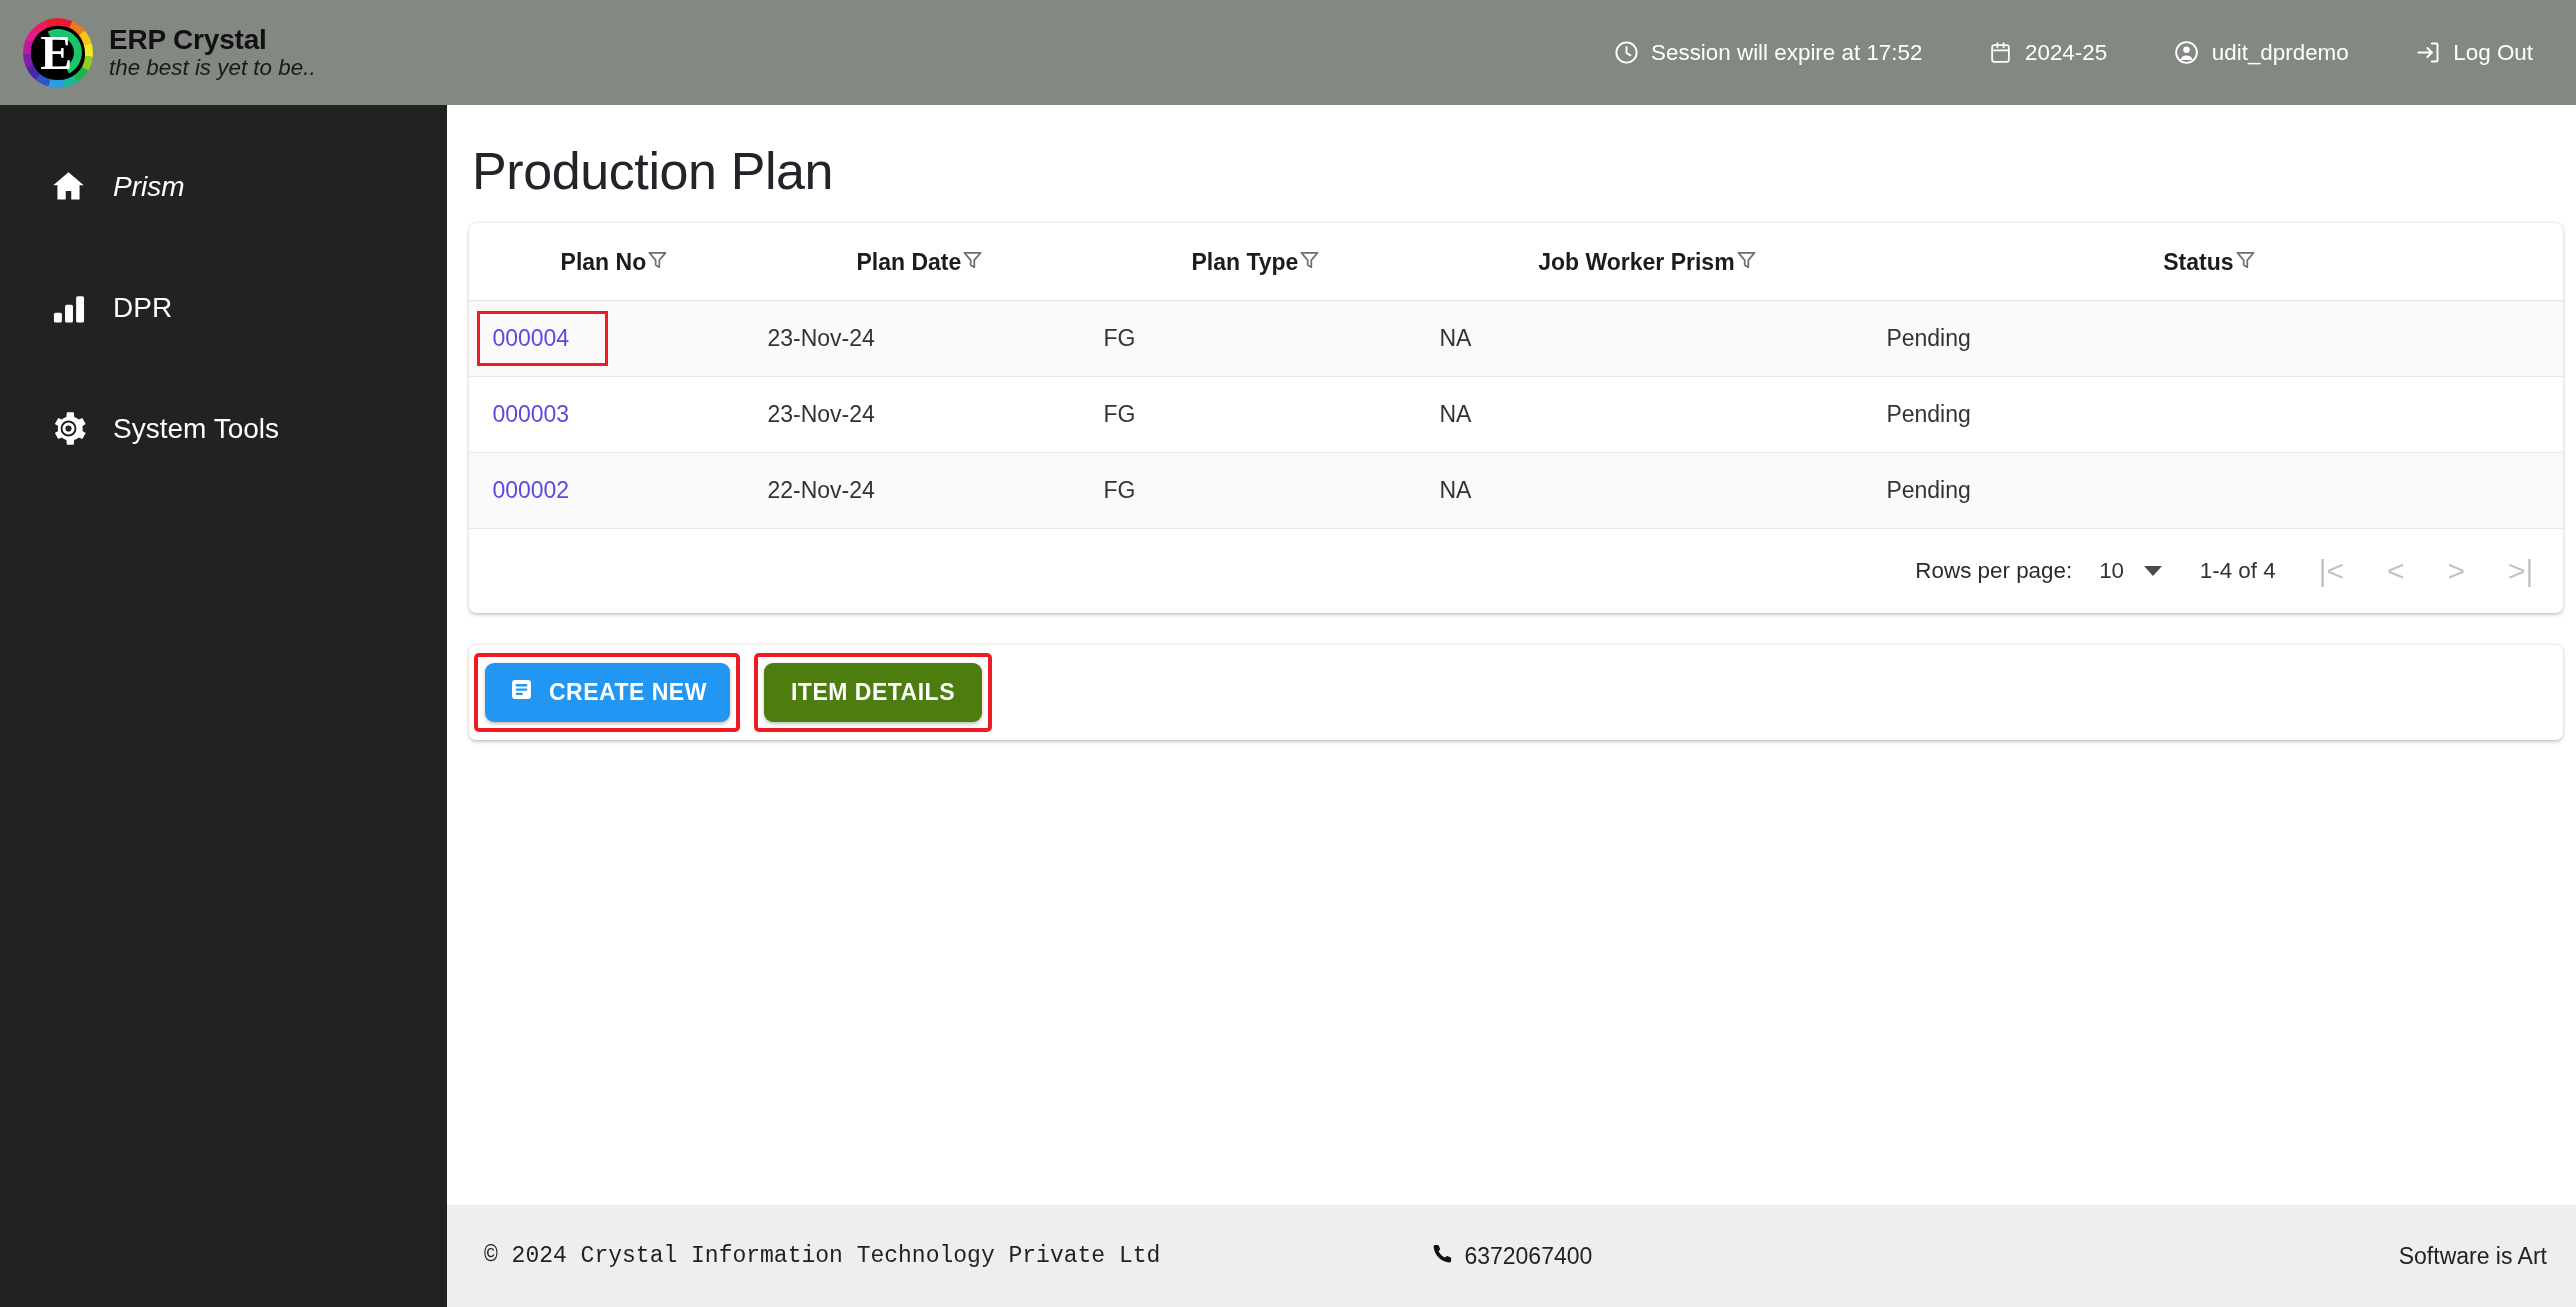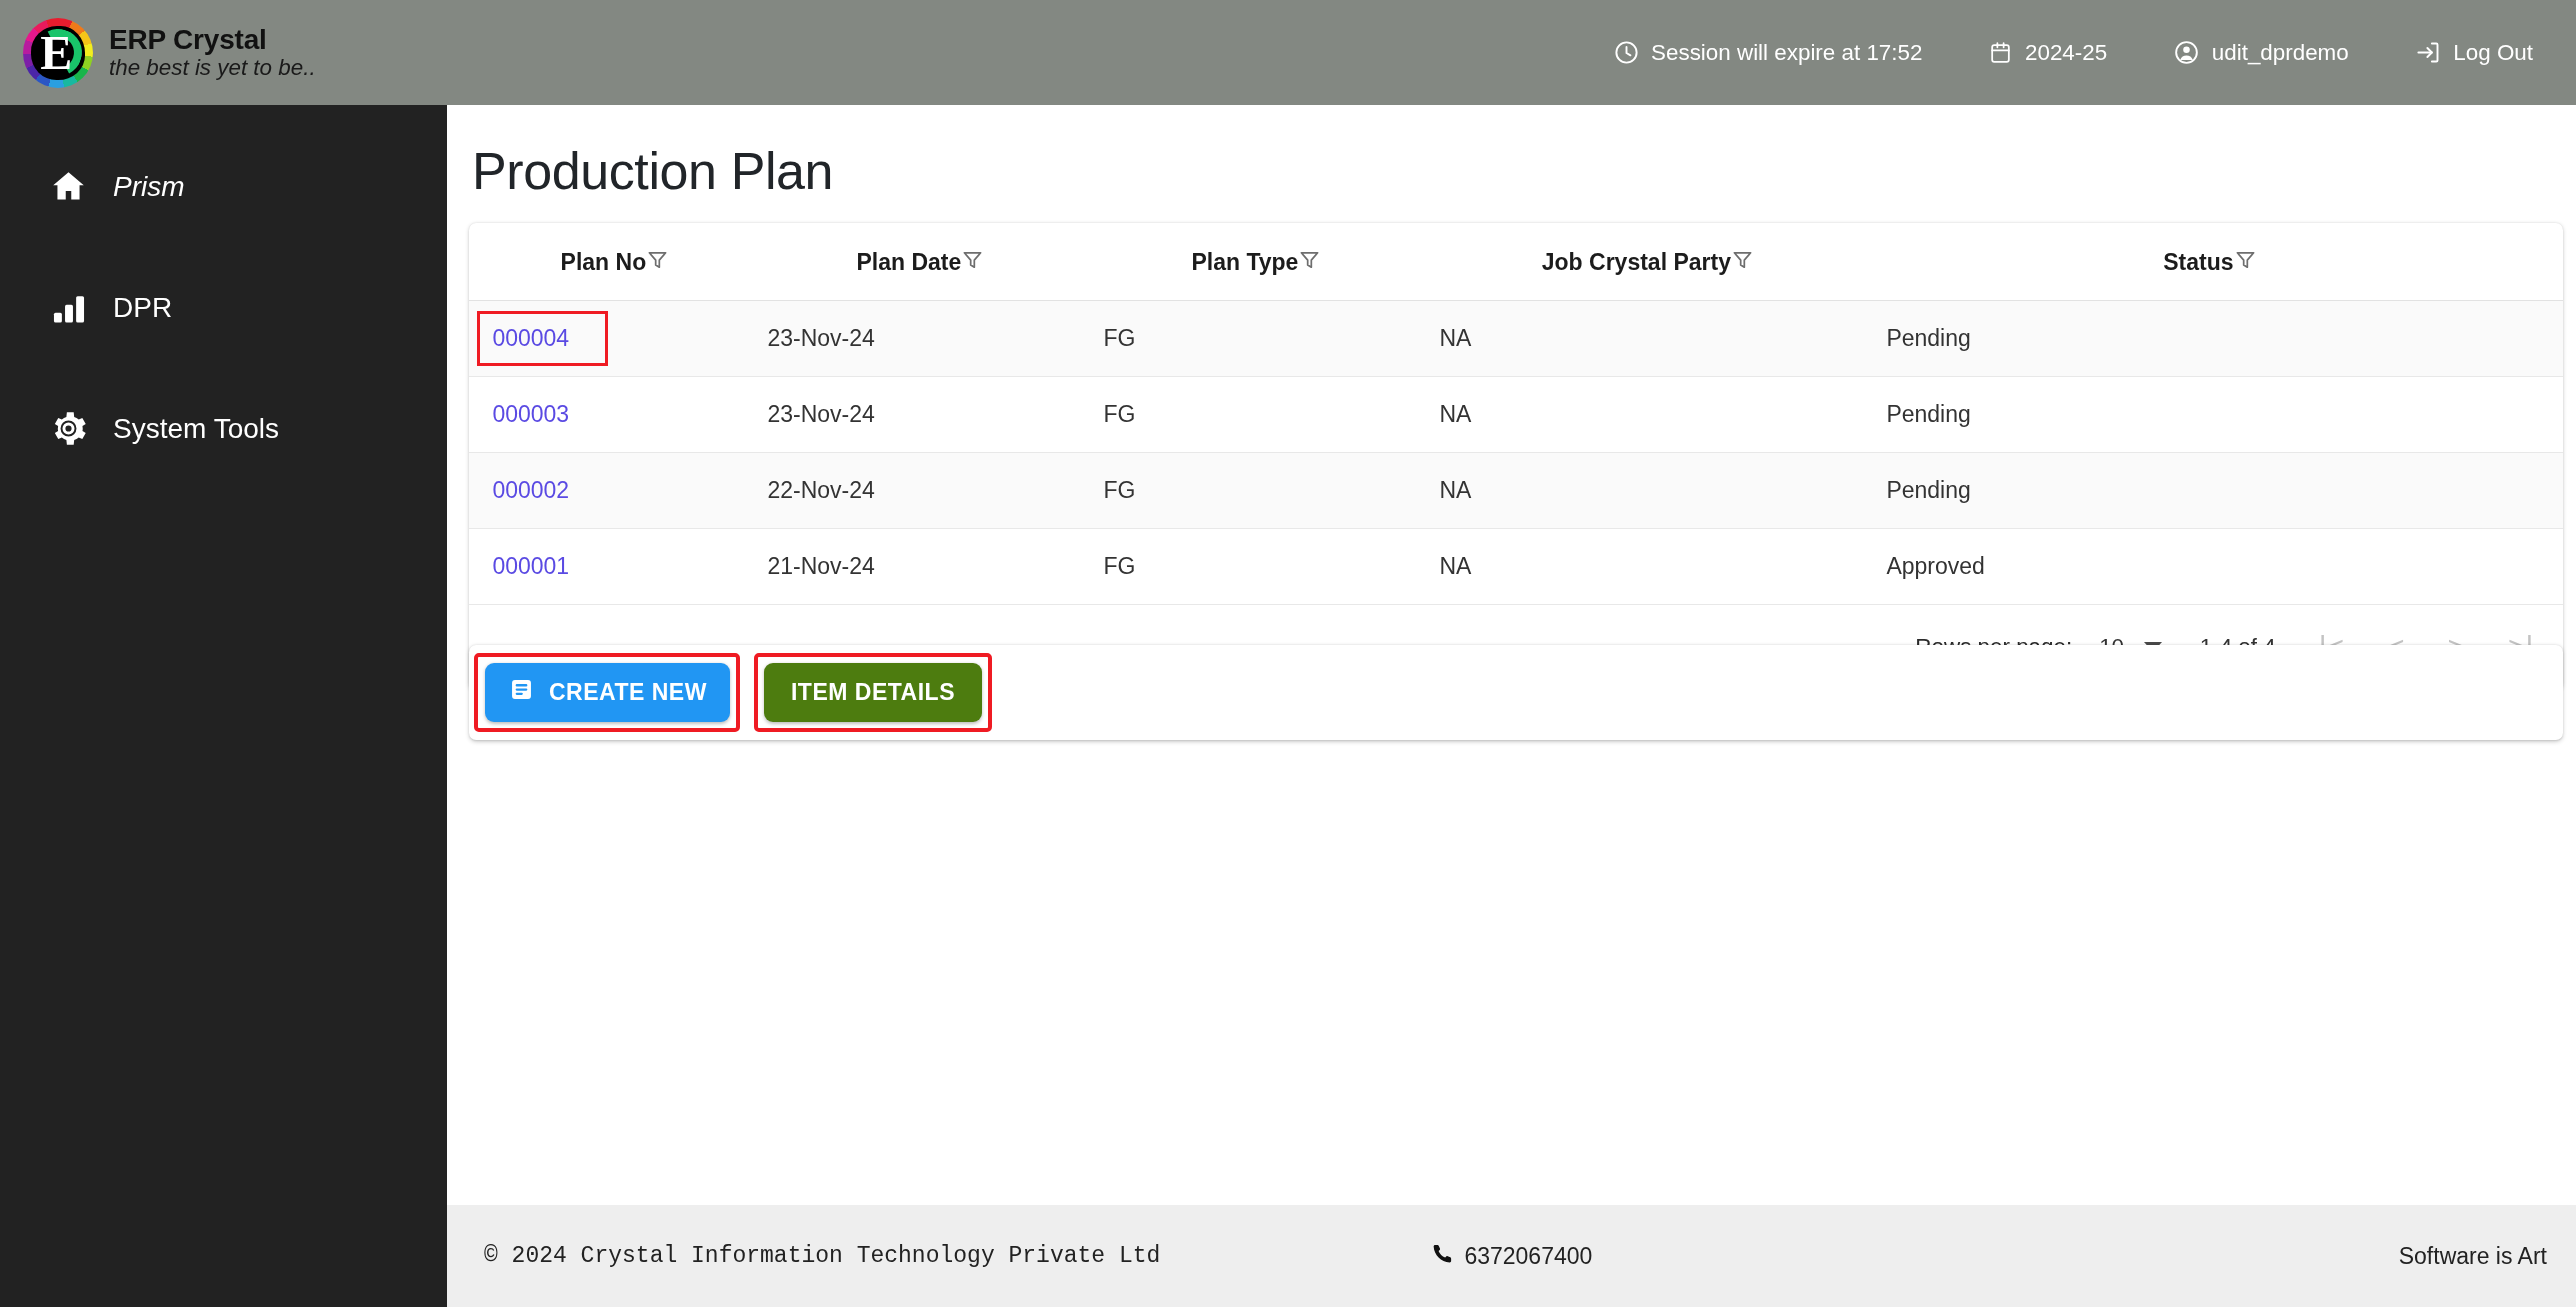--- a/index.html
+++ b/index.html
@@ -420,21 +420,21 @@
               <span>Plan Type</span>
               <span class="filter-ico">
                 <svg width="23" height="23" viewBox="0 0 24 24" fill="none" stroke="#6e6e6e" stroke-width="1.8" stroke-linejoin="round">
                     <path d="M3.5 5h17l-6.6 7.6V20l-3.8-2.3v-5.1z"></path>
                   </svg>
               </span>
             </div>
           </th>
           <th>
             <div class="th-inner">
-              <span>Job Crystal Party</span>
+              <span>Job Worker Prism</span>
               <span class="filter-ico">
                 <svg width="23" height="23" viewBox="0 0 24 24" fill="none" stroke="#6e6e6e" stroke-width="1.8" stroke-linejoin="round">
                     <path d="M3.5 5h17l-6.6 7.6V20l-3.8-2.3v-5.1z"></path>
                   </svg>
               </span>
             </div>
           </th>
           <th>
             <div class="th-inner">
               <span>Status</span>
@@ -462,27 +462,20 @@
           <td>NA</td>
           <td>Pending</td>
         </tr>
         <tr class="odd">
           <td class="c1"><span class="planlink">000002</span></td>
           <td>22-Nov-24</td>
           <td>FG</td>
           <td>NA</td>
           <td>Pending</td>
         </tr>
-        <tr>
-          <td class="c1"><span class="planlink">000001</span></td>
-          <td>21-Nov-24</td>
-          <td>FG</td>
-          <td>NA</td>
-          <td>Approved</td>
-        </tr>
       </tbody>
     </table>
 
     <div class="pager">
       <span class="rpp-label">Rows per page:</span>
       <span class="rpp-val">10</span>
       <span class="caret"></span>
       <span class="range">1-4 of 4</span>
       <span class="pg-btn">|&lt;</span>
       <span class="pg-btn">&lt;</span>

